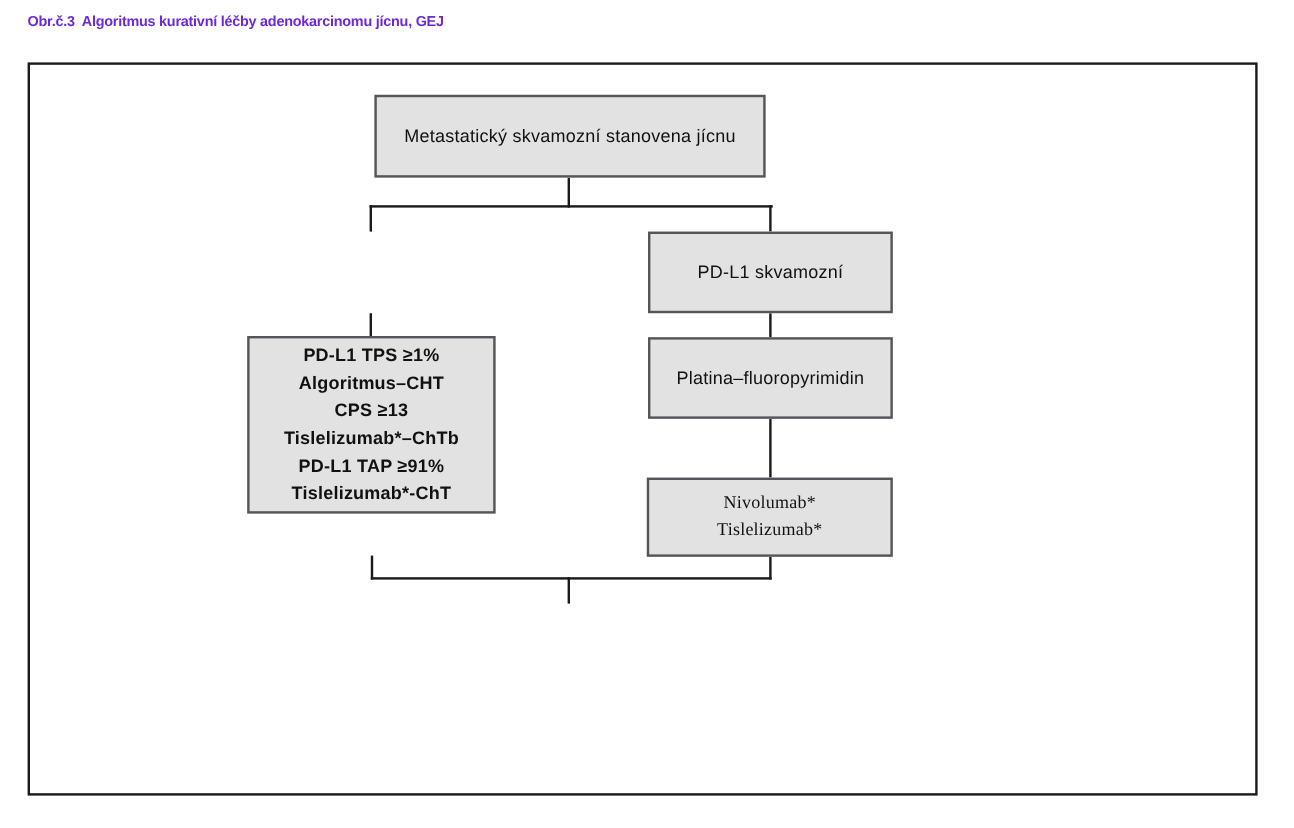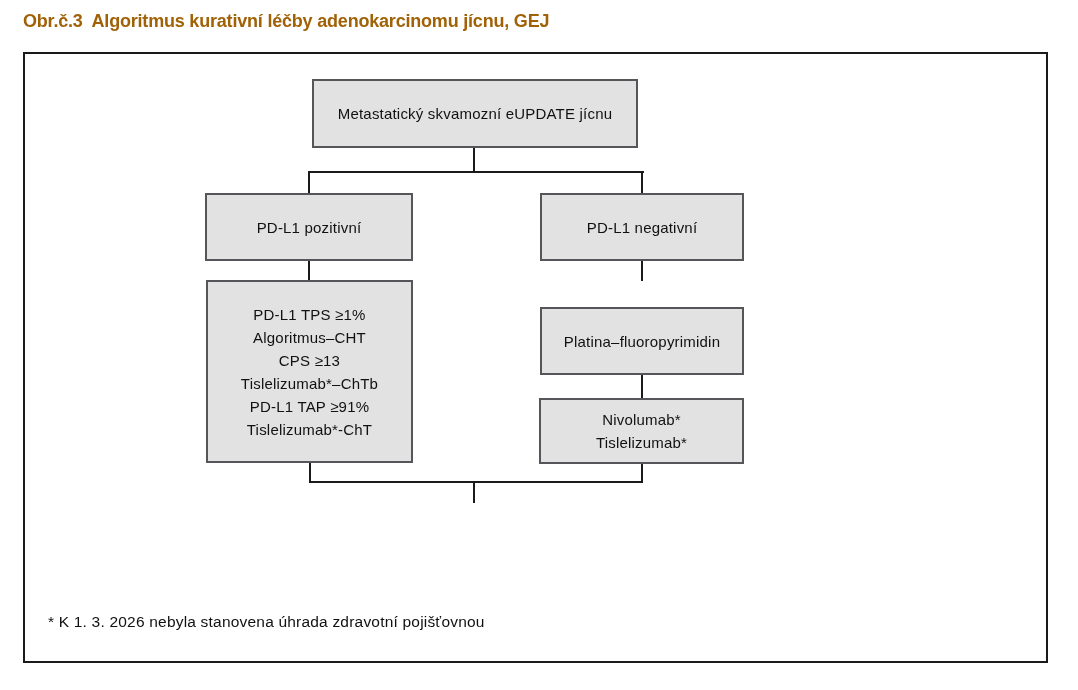--- a/index.html
+++ b/index.html
@@ -13,25 +13,25 @@
     position: relative;
     width: 1078px;
     height: 690px;
     background: #ffffff;
     overflow: hidden;
   }
   .figure-title {
     position: absolute;
     left: 23px;
     top: 11px;
-    font-size: 18px;
+    font-size: 12px;
     font-weight: bold;
     letter-spacing: -0.2px;
     white-space: pre;
-    color: #a16207;
+    color: #6d28d9;
   }
   .frame {
     position: absolute;
     left: 23px;
     top: 52px;
     width: 1025px;
     height: 611px;
     box-sizing: border-box;
     border: 2px solid #1a1a1a;
     background: transparent;
@@ -70,23 +70,23 @@
     top: 613px;
     font-size: 15.5px;
     letter-spacing: 0.2px;
     white-space: pre;
   }
 
   
   .box-root          { left: 312px; top: 79px;  width: 326px; height: 69px; }
   .box-left-branch   { left: 205px; top: 193px; width: 208px; height: 68px; }
   .box-right-branch  { left: 540px; top: 193px; width: 204px; height: 68px; }
-  .box-left-treat    { left: 206px; top: 280px; width: 207px; height: 183px; }
-  .box-right-first   { left: 540px; top: 281px; width: 204px; height: 68px; margin-top: 26px; }
-  .box-right-second  { left: 539px; top: 398px; width: 205px; height: 66px; }
+  .box-left-treat    { left: 206px; top: 280px; width: 207px; height: 148px; font-weight: bold; }
+  .box-right-first   { left: 540px; top: 281px; width: 204px; height: 68px; }
+  .box-right-second  { left: 539px; top: 398px; width: 205px; height: 66px; font-family: Liberation Serif, serif; }
   .box-merge         { left: 386px; top: 503px; width: 177px; height: 67px; }
 
   
   .c-v-root        { left: 473px; top: 148px; width: 2px;   height: 25px; }
   .c-h-split       { left: 308px; top: 171px; width: 336px; height: 2px; }
   .c-v-split-left  { left: 308px; top: 171px; width: 2px;   height: 22px; }
   .c-v-split-right { left: 641px; top: 171px; width: 2px;   height: 22px; }
   .c-v-left-mid    { left: 308px; top: 261px; width: 2px;   height: 19px; }
   .c-v-right-mid   { left: 641px; top: 261px; width: 2px;   height: 20px; }
   .c-v-right-mid2  { left: 641px; top: 349px; width: 2px;   height: 49px; }
@@ -110,29 +110,26 @@
   <div class="connector c-v-split-right"></div>
   <div class="connector c-v-left-mid"></div>
   <div class="connector c-v-right-mid"></div>
   <div class="connector c-v-right-mid2"></div>
   <div class="connector c-v-left-down"></div>
   <div class="connector c-v-right-down"></div>
   <div class="connector c-h-merge"></div>
   <div class="connector c-v-merge"></div>
 
   <div class="node box-root">
-    <div class="nline">Metastatický skvamozní eUPDATE jícnu</div>
+    <div class="nline">Metastatický skvamozní stanovena jícnu</div>
   </div>
 
-  <div class="node box-left-branch">
-    <div class="nline">PD-L1 pozitivní</div>
-  </div>
 
   <div class="node box-right-branch">
-    <div class="nline">PD-L1 negativní</div>
+    <div class="nline">PD-L1 skvamozní</div>
   </div>
 
   <div class="node box-left-treat">
     <div class="nline">PD-L1 TPS ≥1%</div>
     <div class="nline">Algoritmus–CHT</div>
     <div class="nline">CPS ≥13</div>
     <div class="nline">Tislelizumab*–ChTb</div>
     <div class="nline">PD-L1 TAP ≥91%</div>
     <div class="nline">Tislelizumab*-ChT</div>
   </div>
@@ -140,15 +137,14 @@
   <div class="node box-right-first">
     <div class="nline">Platina–fluoropyrimidin</div>
   </div>
 
   <div class="node box-right-second">
     <div class="nline">Nivolumab*</div>
     <div class="nline">Tislelizumab*</div>
   </div>
 
 
-  <div class="footnote">* K 1. 3. 2026 nebyla stanovena úhrada zdravotní pojišťovnou</div>
 
 </div>
 
 </body></html>

